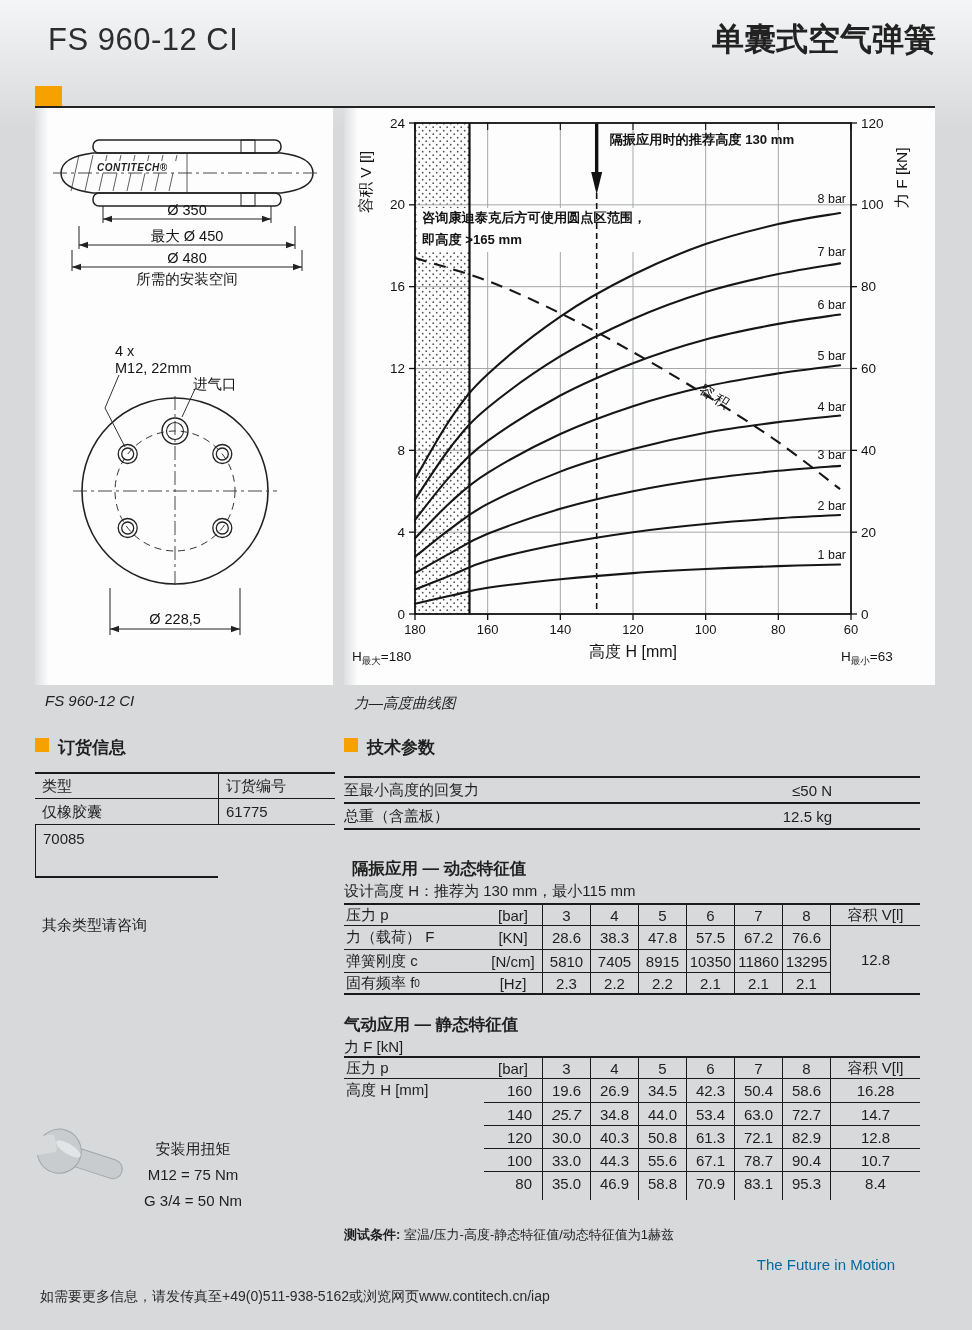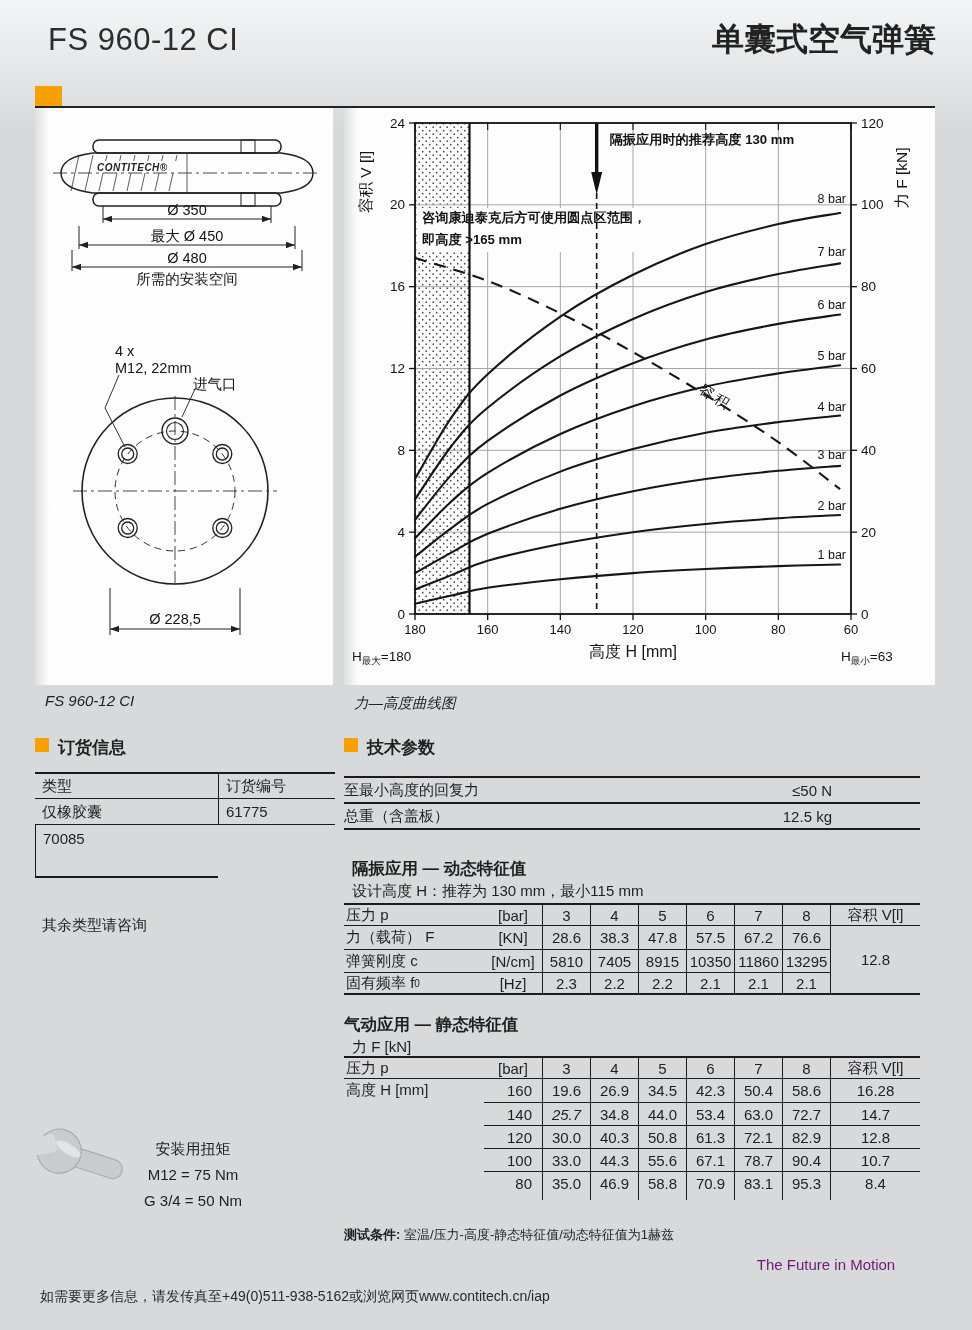--- a/index.html
+++ b/index.html
@@ -46,41 +46,41 @@
   .note{left:42px;top:880px;font-size:15px;margin-top:36px;}
   
   #torque{left:103px;top:1136px;width:180px;text-align:center;font-size:15px;line-height:26px;}
   
   #tech-table{left:344px;top:776px;width:576px;border-bottom:2px solid var(--line);}
   #tech-table .trow{display:flex;height:24px;align-items:center;
     border-top:2px solid var(--line);font-size:15px;}
   #tech-table .v{margin-left:auto;padding-right:88px;}
   
   .blk-title{font-size:16.5px;font-weight:bold;}
-  .blk-sub{font-size:15px;margin-left:8px;}
+  .blk-sub{font-size:15px;}
   .dyn-title{left:344px;top:858px;padding-left:8px;}
   .dyn-sub{left:344px;top:882px;}
   .sta-title{left:344px;top:1014px;}
   .sta-sub{left:344px;top:1038px;}
   .dgrid{display:grid;grid-template-columns:140px 58px repeat(6,48px) 90px;font-size:15px;}
   #dyn-table{left:344px;top:903px;width:576px;grid-template-rows:repeat(4,23px);}
   #sta-table{left:344px;top:1056px;width:576px;grid-template-rows:repeat(6,23px) 6px;}
   .dgrid .c{display:flex;align-items:center;}
   .dgrid .lab{justify-content:flex-start;padding-left:2px;}
   .dgrid .num{justify-content:center;}
   .dgrid .hval{justify-content:flex-end;padding-right:10px;}
   .dgrid sub{font-size:10px;}
   .test-line{left:344px;top:1226px;font-size:13px;}
   
   .contact{left:40px;top:1288px;font-size:14px;color:#2a2a2a;}
   #logo{left:700px;top:1256px;width:252px;text-align:center;}
   #logo .word{display:flex;justify-content:center;align-items:flex-start;}
   #logo .wm{font-family:"Liberation Serif",serif;font-weight:bold;font-size:39px;
     color:#FFA400;letter-spacing:-1px;line-height:42px;}
-  #logo .tag{font-size:15px;color:#701a75;margin-top:0;}
+  #logo .tag{font-size:15px;color:#0369a1;margin-top:0;}
   
   svg text{font-family:"Liberation Sans",sans-serif;fill:#141414;}
   #draw-svg .dimtxt{font-size:14.5px;}
   #draw-svg .brand{font-size:10px;font-weight:bold;font-style:italic;letter-spacing:.5px;fill:#222;}
 </style>
 </head>
 <body>
 
 <div class="hdr-grad abs"></div>
 

